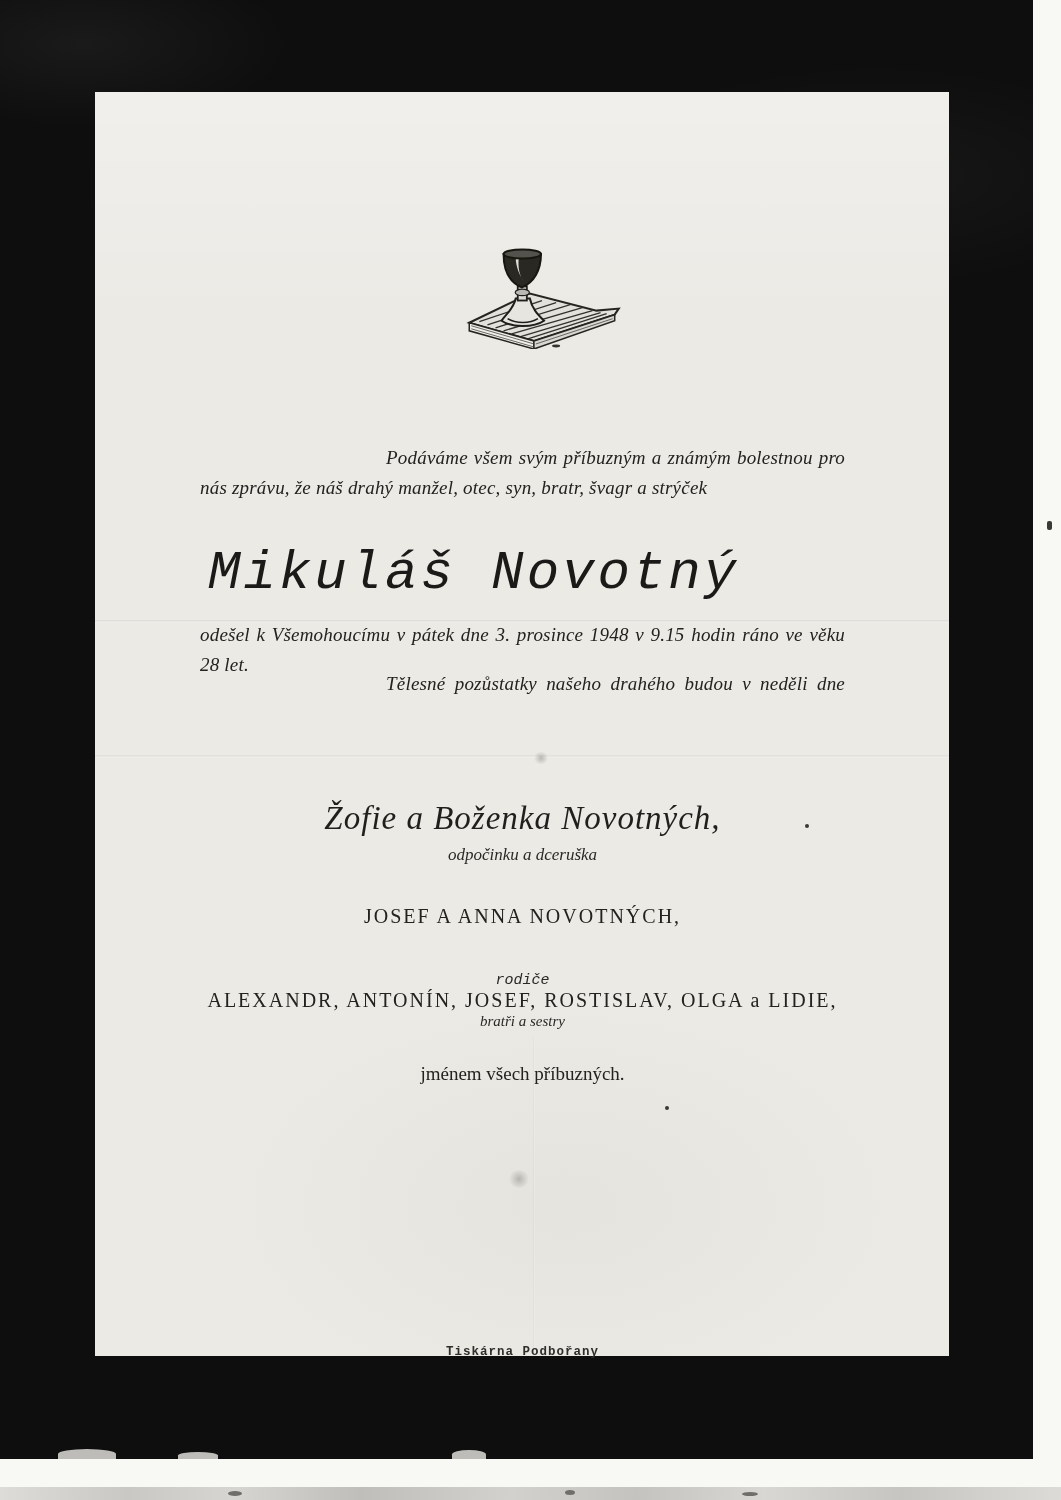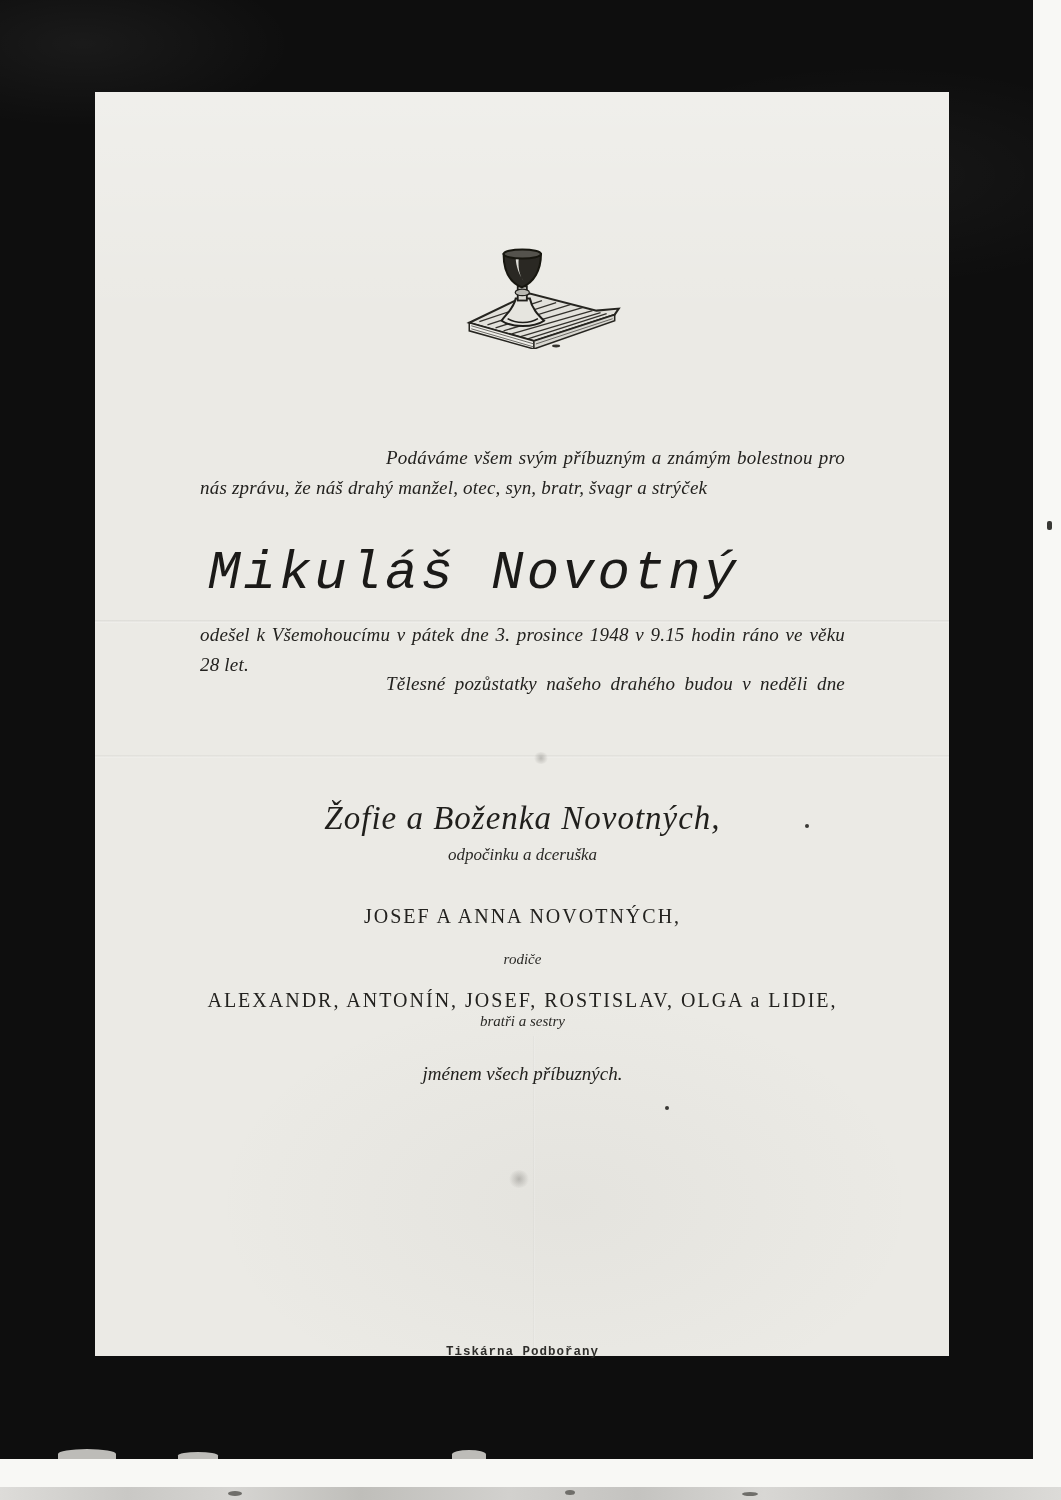--- a/index.html
+++ b/index.html
@@ -48,21 +48,21 @@
 
   .deceased{font-style:italic;font-size:54px;line-height:62px;
     letter-spacing:3px;font-weight:400;margin:8px;color:#1b1a18;font-family:Liberation Mono, monospace;}
 
   .mourner-main{font-style:italic;font-size:33px;line-height:40px;text-align:center;
     letter-spacing:1px;color:#201f1c;}
   .mourner-rel{font-style:italic;font-size:17px;line-height:21px;text-align:center;color:#2a2926;}
   .mourner-caps{font-size:20px;line-height:25px;text-align:center;letter-spacing:2px;color:#23221f;}
   .mourner-rel.small{font-size:15px;line-height:19px;}
 
-  .closing-line{font-style:italic;font-size:19px;line-height:26px;text-align:center;color:#23221f;}
+  .closing-line{font-size:19px;line-height:26px;text-align:center;color:#23221f;}
 
   .printer{font-family:Liberation Mono, monospace;font-weight:bold;font-size:12.5px;
     line-height:15px;text-align:center;letter-spacing:1px;color:#2e2d2a;margin-top:35px;}
 
   .ornament{position:absolute;left:50%;top:156px;margin-left:-60px;width:164px;height:101px;}
 </style>
 </head>
 <body>
 
 <div class="scan-bg"></div>
@@ -141,21 +141,21 @@
     </div>
 
     <div class="block" style="top:571px;margin-top:6px;">
       <div class="body-line justify indent">Tělesné pozůstatky našeho drahého budou v neděli dne</div>
     </div>
 
     <div class="block mourner-main" style="top:706px;">Žofie a Boženka Novotných,</div>
     <div class="block mourner-rel" style="top:752px;">odpočinku a dceruška</div>
 
     <div class="block mourner-caps" style="top:812px;">JOSEF A ANNA NOVOTNÝCH,</div>
-    <div class="block mourner-rel small" style="top:858px;">rodiče</div>
+    <div class="block mourner-rel small" style="top:879px;font-family:Liberation Mono, monospace;">rodiče</div>
 
     <div class="block mourner-caps" style="top:896px;">ALEXANDR, ANTONÍN, JOSEF, ROSTISLAV, OLGA a LIDIE,</div>
     <div class="block mourner-rel small" style="top:920px;">bratři a sestry</div>
 
     <div class="block closing-line" style="top:969px;">jménem všech příbuzných.</div>
 
     <div class="block printer" style="top:1218px;">Tiskárna Podbořany</div>
   </div>
 </div>
 

